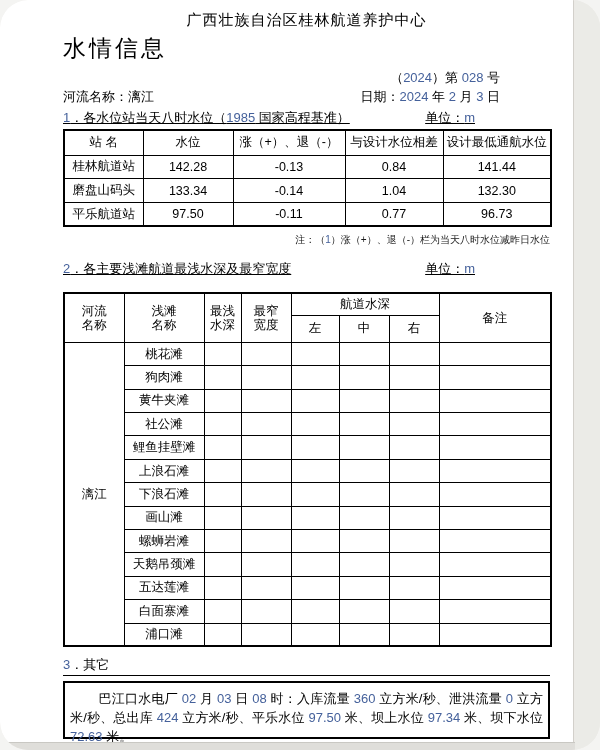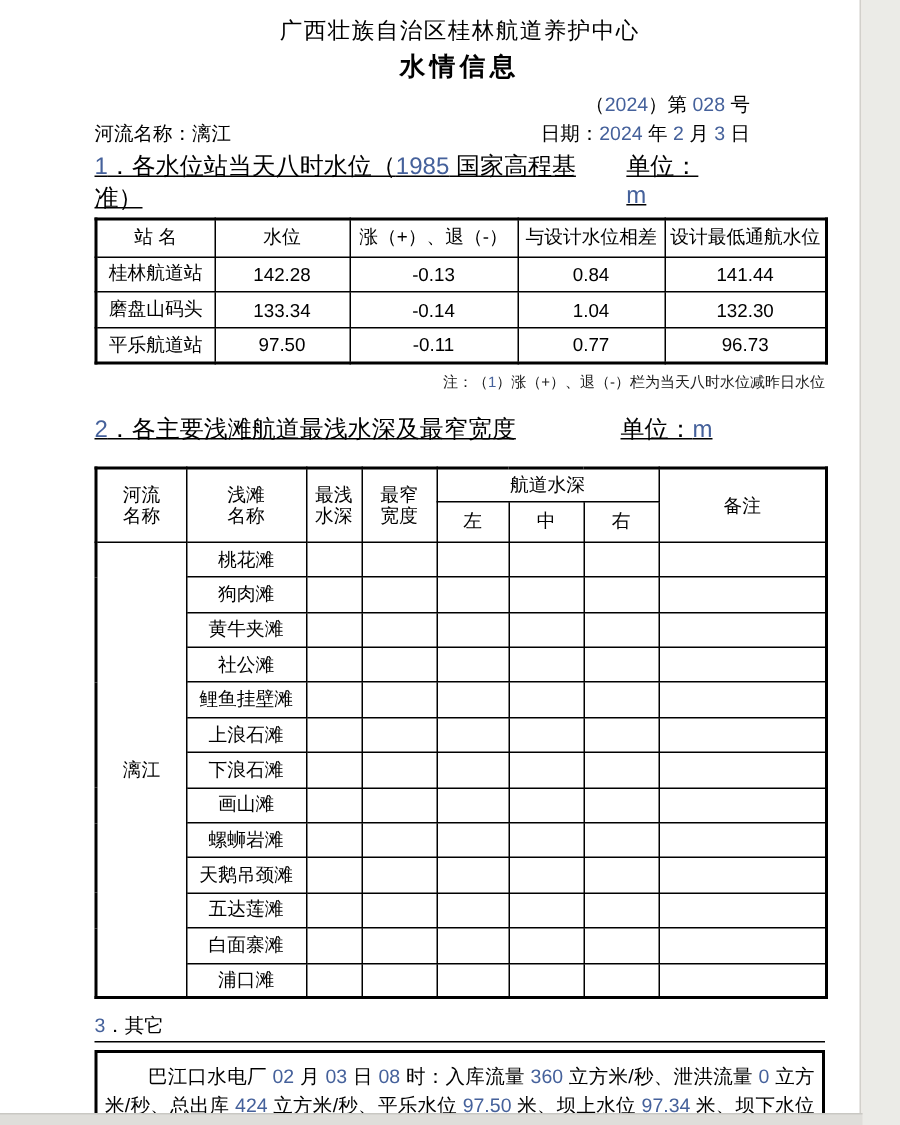--- a/index.html
+++ b/index.html
@@ -4,20 +4,21 @@
 <style>
   * { margin: 0; padding: 0; box-sizing: border-box; }
   html, body { background: #f4f4f2; }
   body { font-family: "Liberation Sans", sans-serif; color: #000; }
 
   .viewport {
     position: relative;
     width: 600px; height: 750px;
     overflow: hidden;
     background: #eceae6;
+    border-radius: 28px;
   }
   .page {
     position: absolute; left: 0; top: 0;
     width: 574px; height: 742px;
     background: #ffffff;
     border-right: 1px solid #d2d0cb;
   }
   .strip-right {
     position: absolute; left: 575px; top: 0;
     width: 25px; height: 750px;
@@ -29,26 +30,26 @@
     background: #dfdeda;
     border-top: 1px solid #c9c8c3;
   }
 
   .content {
     position: absolute; left: 63px; top: 0;
     width: 487px;
   }
 
   .org-title   { margin-top: 11px; text-align: center; font-size: 15px; letter-spacing: 1px; }
-  .doc-title   { margin-top: 3px;  text-align: center; font-size: 17px; font-weight: bold; letter-spacing: 3px; }
+  .doc-title   { margin-top: 3px;  text-align: left; font-size: 23px; font-weight: normal; letter-spacing: 3px; }
   .doc-number  { margin-top: 5px;  text-align: right; padding-right: 50px; font-size: 13px; }
   .info-row    { margin-top: 1px;  display: flex; justify-content: space-between; font-size: 13px; }
   .info-row .right { padding-right: 50px; }
 
-  .sec-header  { display: flex; font-size: 16px; margin-top: 3px; gap: 24px; }
+  .sec-header  { display: flex; font-size: 13px; margin-top: 3px; gap: 24px; }
   .sec-header .sec-title { text-decoration: underline; }
   .sec-header .unit { margin-left: auto; margin-right: 75px; text-decoration: underline; }
 
   table { border-collapse: collapse; table-layout: fixed; width: 487px; margin-top: 2px; }
   table, th, td { border: 1px solid #000; }
   table { border-width: 2px; }
   th, td { font-weight: normal; text-align: center; vertical-align: middle; font-size: 12.5px; overflow: hidden; }
 
   .t1 th { height: 25px; }
   .t1 td { height: 23.8px; }

